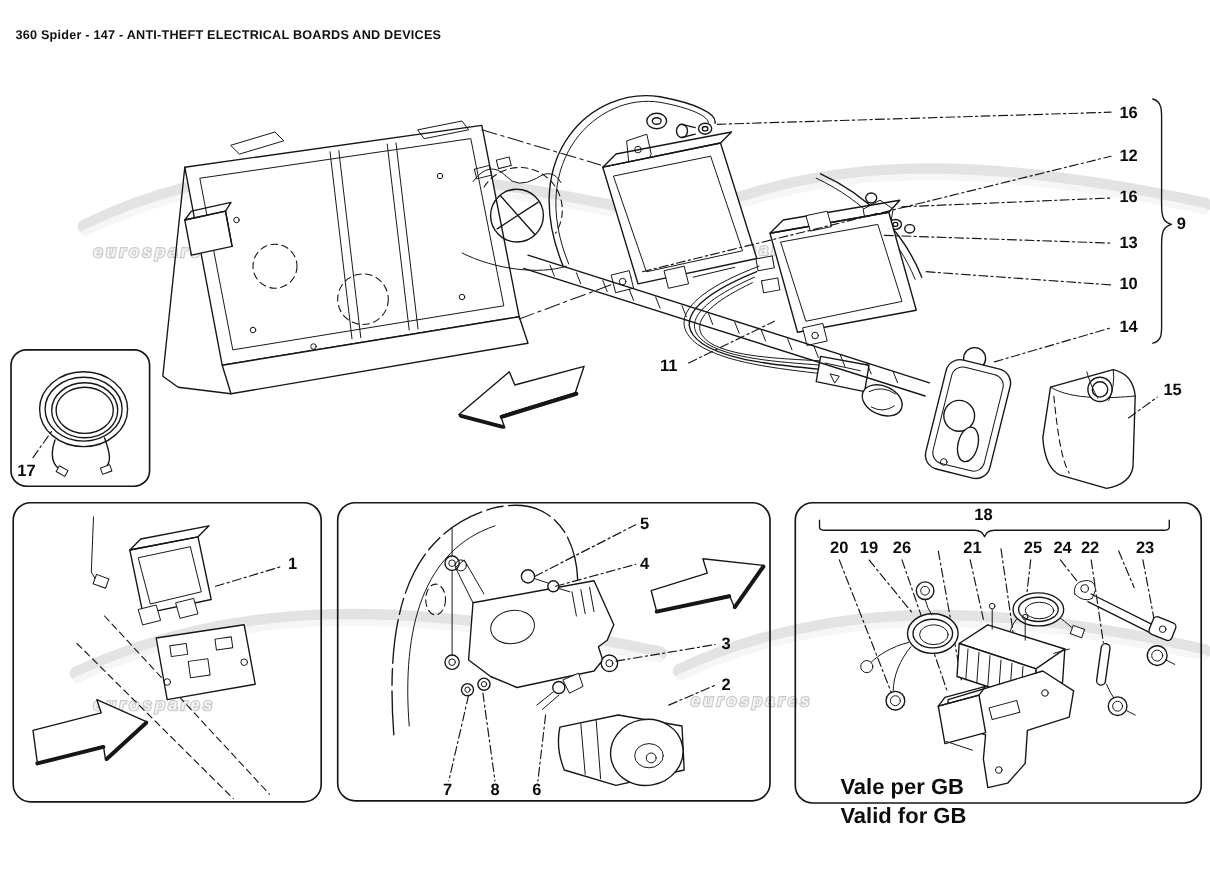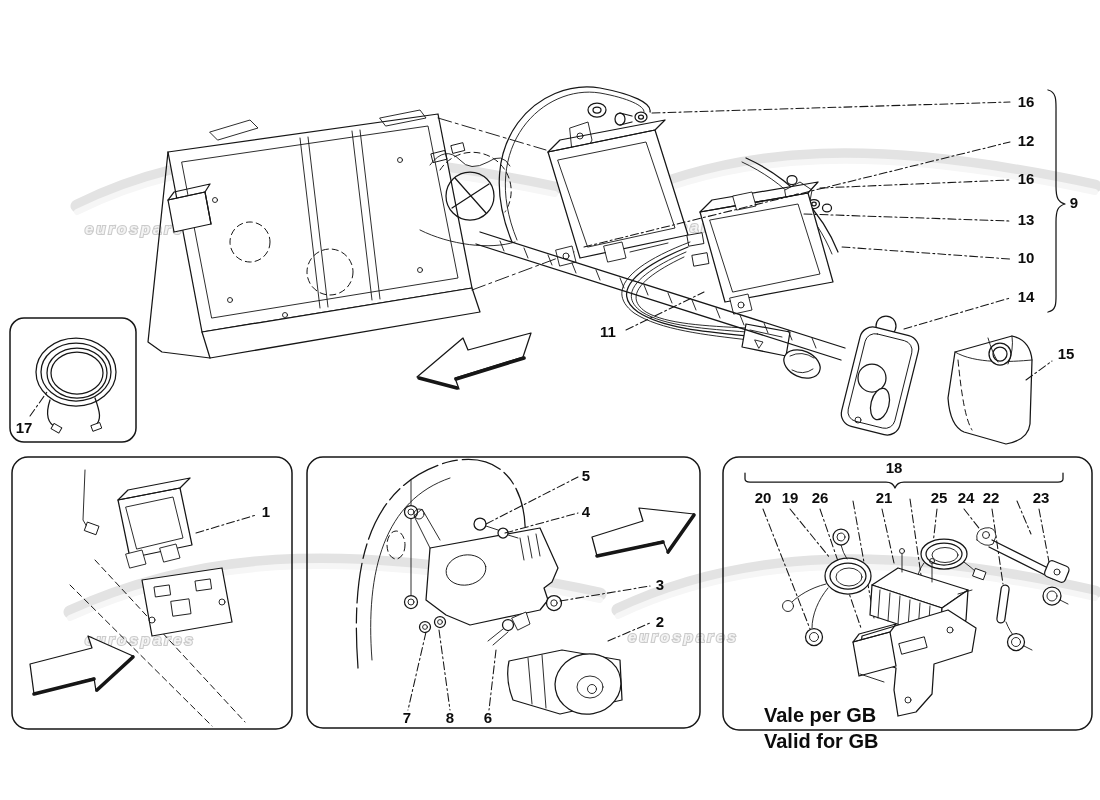--- a/index.html
+++ b/index.html
@@ -23,20 +23,21 @@
   text.gb{font-size:20px;}
   .wm-swoosh{stroke:#e3e3e3;stroke-width:13;fill:none;}
   .wm-swoosh2{stroke:#f6f6f6;stroke-width:6;fill:none;}
   .wm-text{font-style:italic;font-weight:bold;fill:#f4f4f4;stroke:#cbcbcb;
            stroke-width:2.2;letter-spacing:3px;paint-order:stroke;}
 </style>
 </head>
 <body>
 
 <div id="stage">
+  <div id="title">360 Spider - 147 - ANTI-THEFT ELECTRICAL BOARDS AND DEVICES</div>
 
   <svg width="1100" height="800" viewBox="0 0 1100 800">
 
     <g>
       <path class="wm-swoosh" d="M77,206 C200,146 330,142 555,188"></path>
       <path class="wm-swoosh2" d="M77,212 C200,152 330,148 555,194"></path>
       <text class="wm-text" x="85" y="234" font-size="58">eurospares</text>
     </g>
     <g>
       <path class="wm-swoosh" d="M614,204 C740,144 880,140 1095,186"></path>

